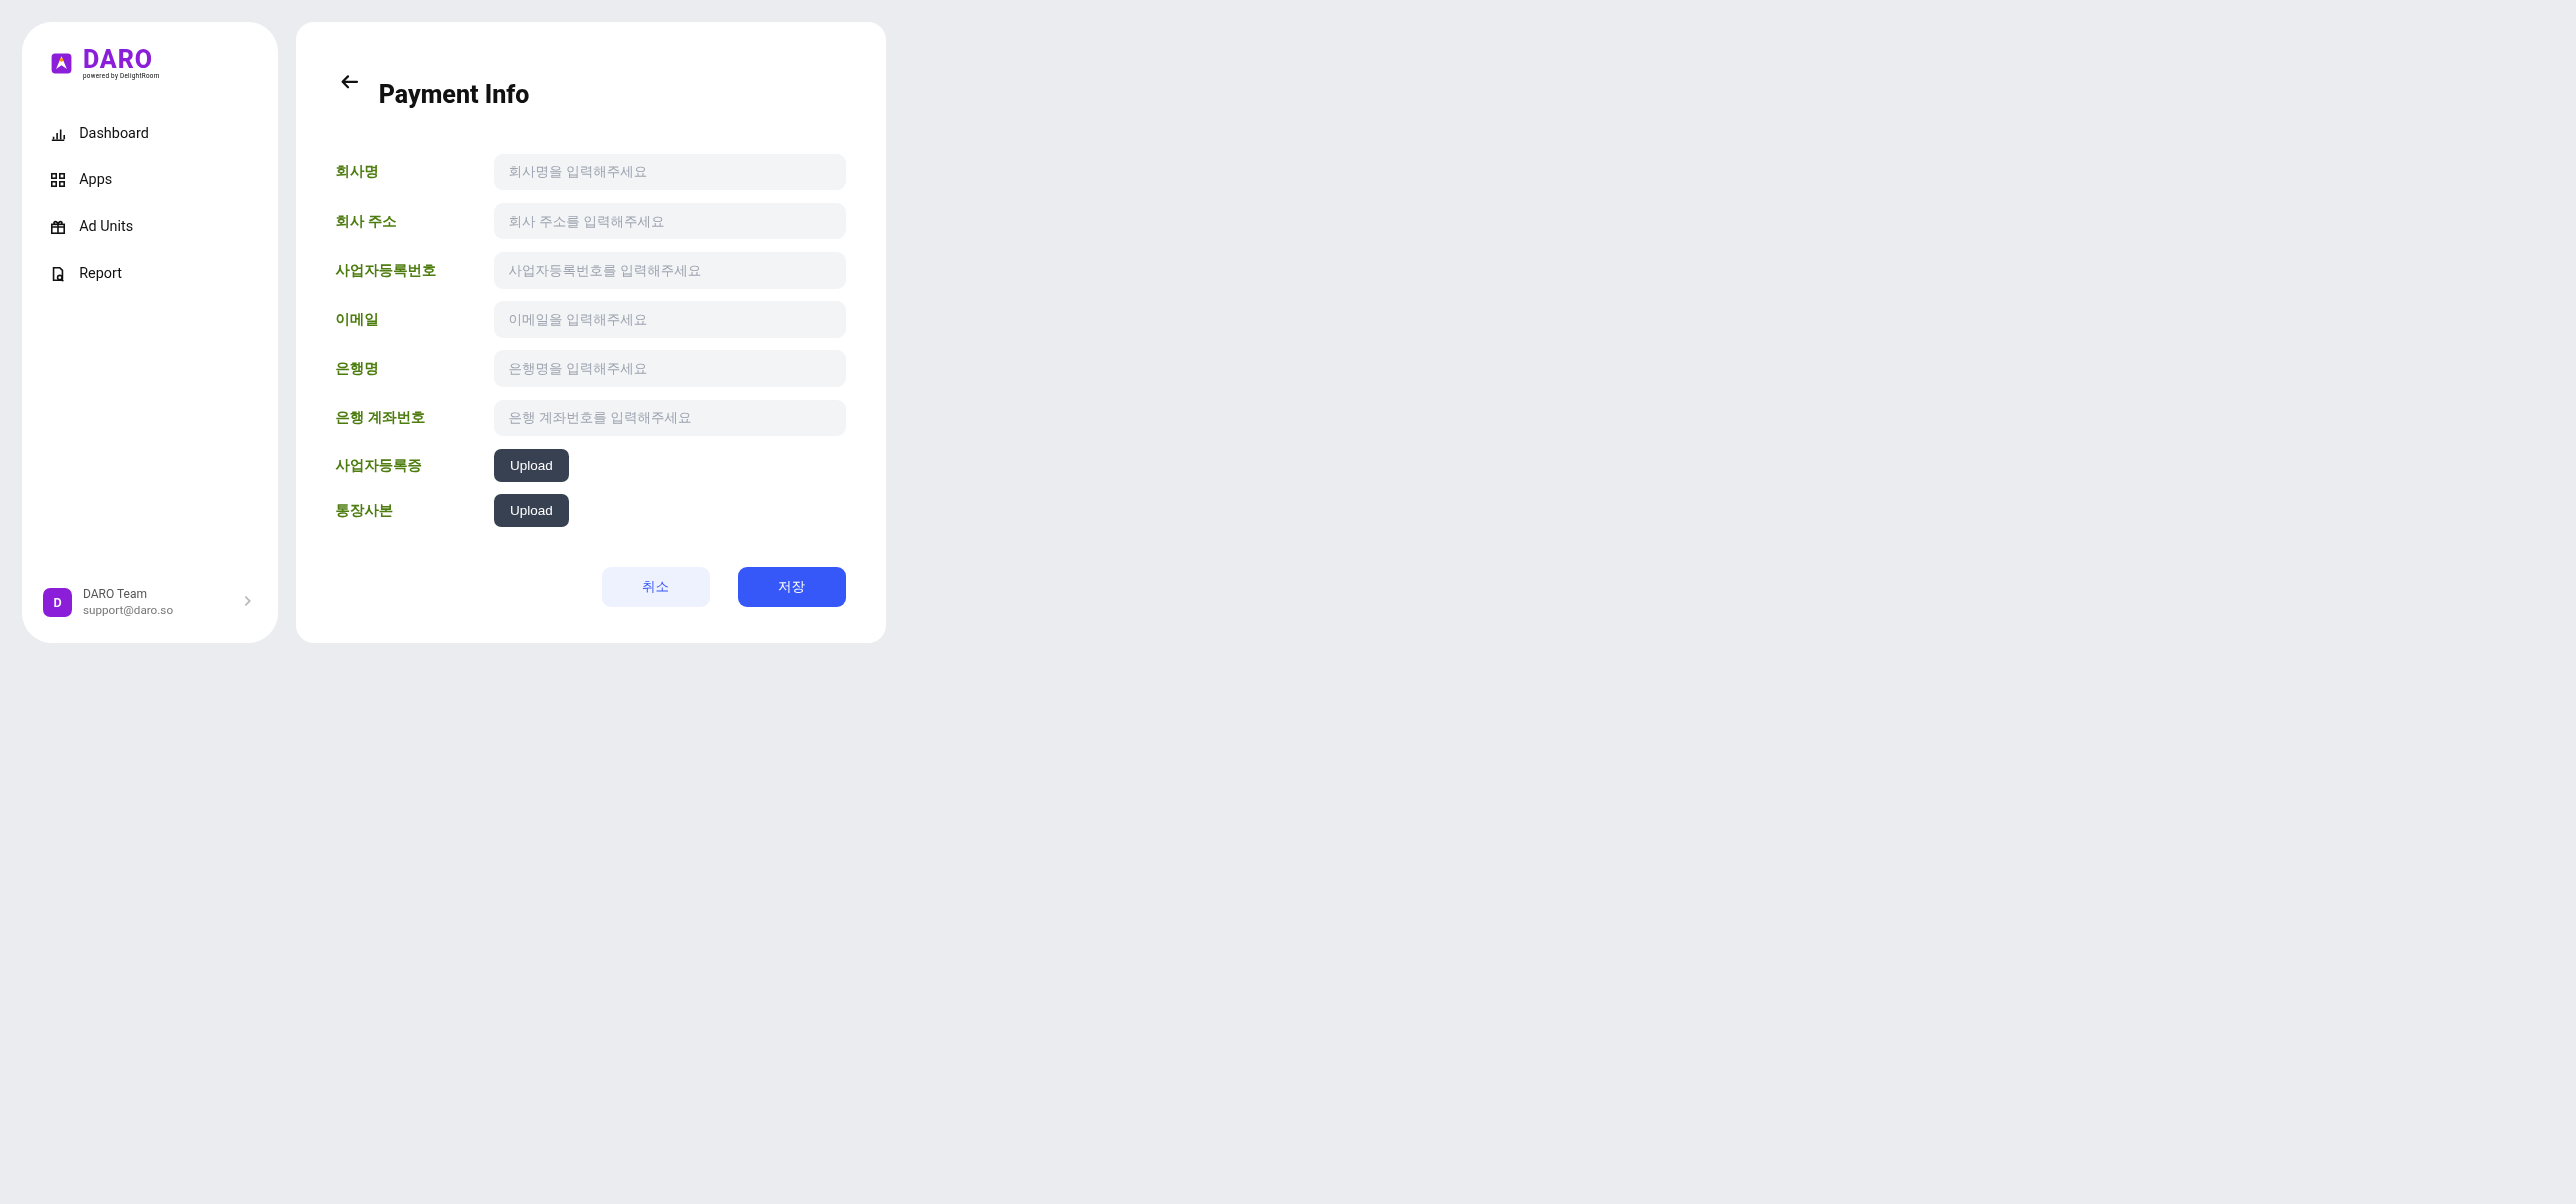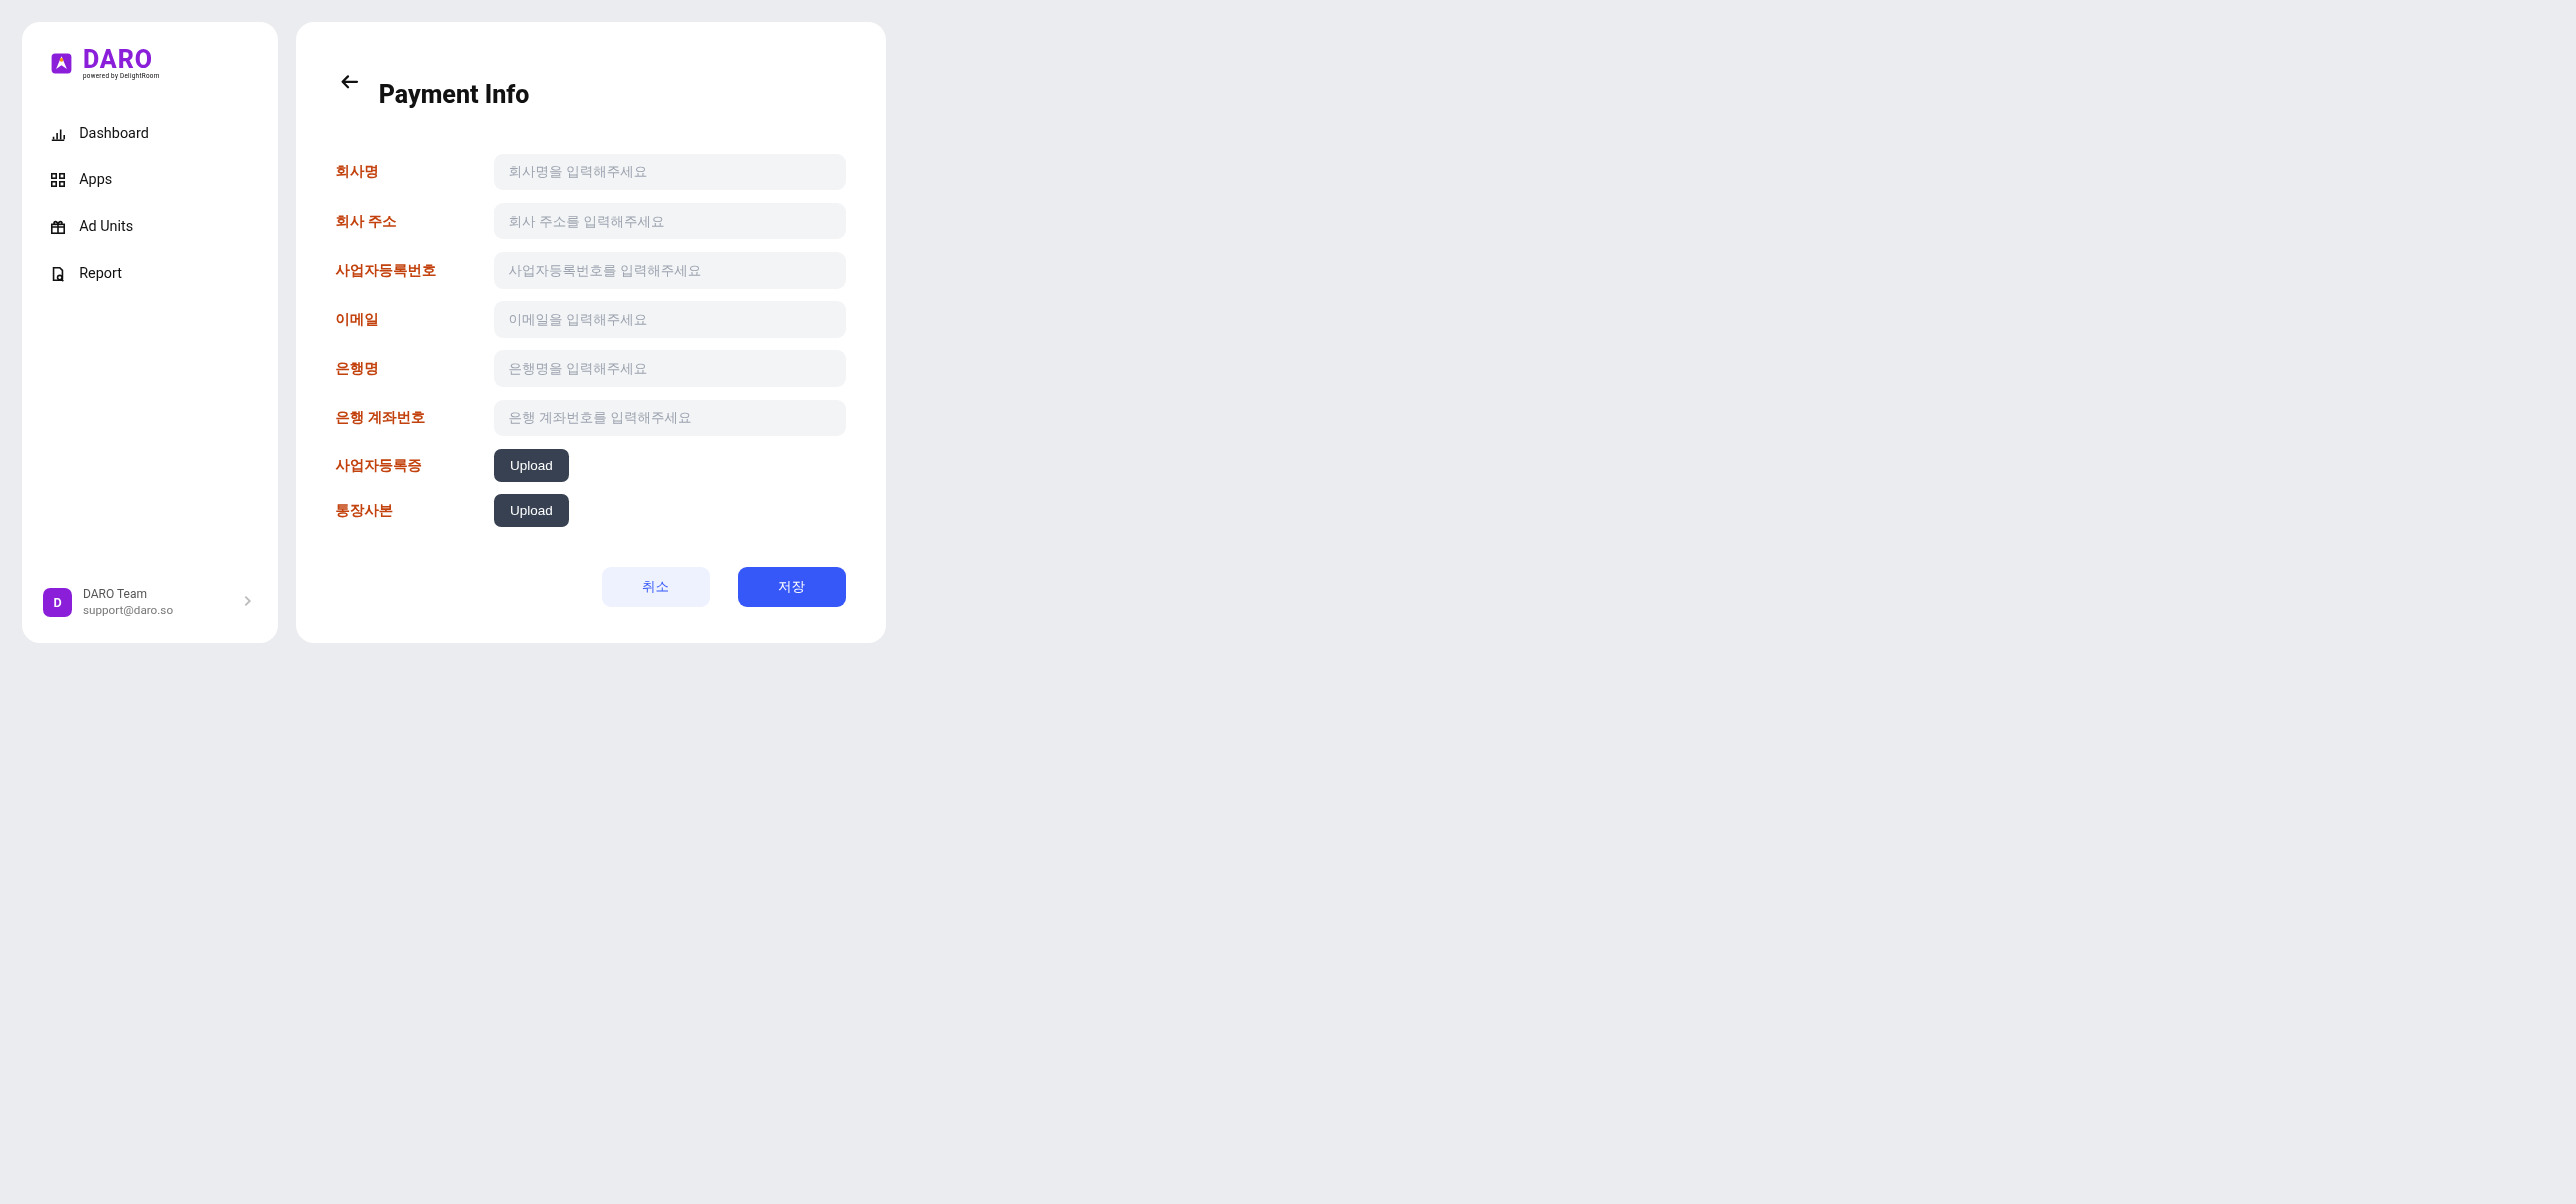--- a/index.html
+++ b/index.html
@@ -14,21 +14,21 @@
       min-height: 100vh;
     }
     .app {
       display: flex;
       gap: 18px;
     }
     
     .sidebar {
       width: 256px;
       background: #fff;
-      border-radius: 18px;
+      border-radius: 30px;
       padding: 25px 21.6px;
       display: flex;
       flex-direction: column;
       min-height: 611px;
     }
     .logo {
       display: flex;
       align-items: center;
       gap: 7.2px;
       margin-bottom: 36px;
@@ -155,21 +155,21 @@
     .form-row {
       display: flex;
       align-items: center;
       gap: 14.4px;
     }
     .form-label {
       width: 144px;
       flex-shrink: 0;
       font-size: 14.4px;
       font-weight: 700;
-      color: #c2410c;
+      color: #4d7c0f;
     }
     .form-input {
       flex: 1;
       background: #f3f4f6;
       border: none;
       border-radius: 9px;
       padding: 10.8px 14.4px;
       font-size: 13.5px;
       color: #333;
       outline: none;

